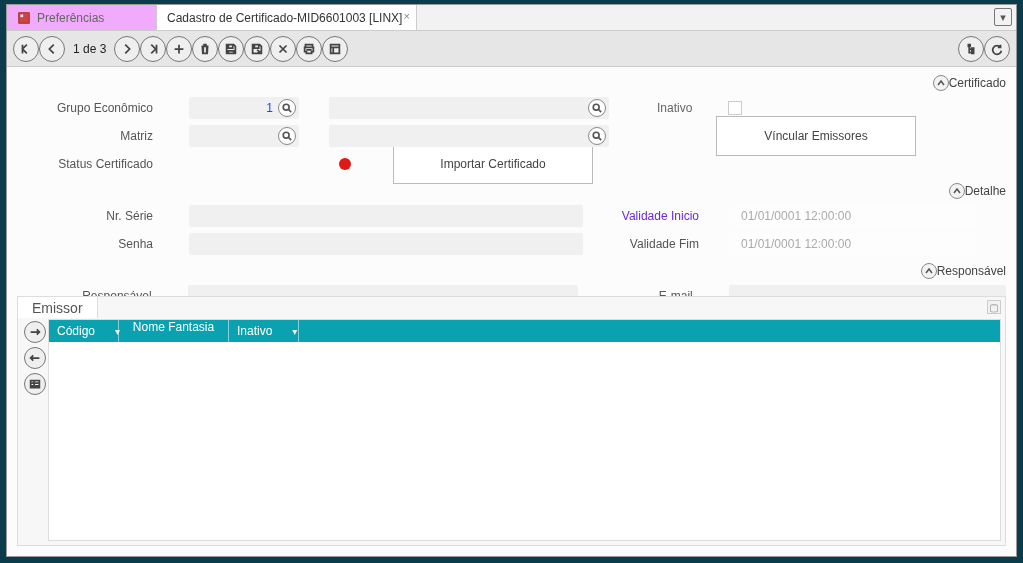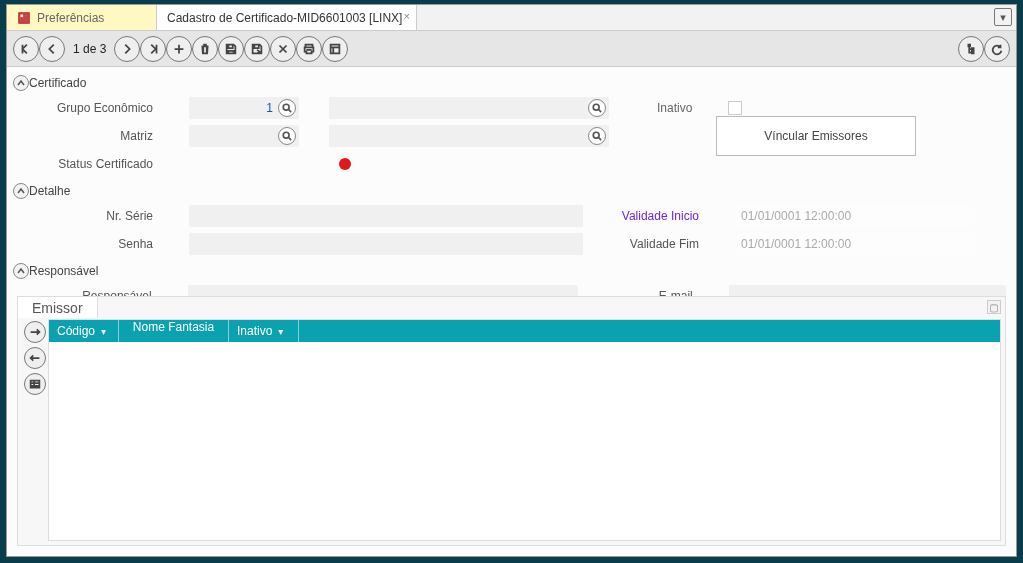--- a/index.html
+++ b/index.html
@@ -31,21 +31,21 @@
     min-width: 150px;
     padding: 0 10px;
     border-right: 1px solid #ccc;
     color: #666;
     font-size: 12px;
     white-space: nowrap;
     position: relative;
     gap: 6px;
   }
   .tab.active { background: #fff; color: #333; }
-  .tab.inactive { background: #fef9c3; }
+  .tab.inactive { background: #f0abfc; }
   .tab .close {
     position: absolute; right: 6px; top: 5px;
     font-size: 11px; color: #888; cursor: pointer;
   }
   .tab-icon {
     width: 14px; height: 14px; display: inline-flex;
     align-items: center; justify-content: center;
   }
   .tabbar-right {
     position: absolute; right: 4px; top: 3px;
@@ -85,20 +85,21 @@
     top: 62px; left: 0; right: 0; bottom: 0;
     padding: 8px 10px 8px 6px;
     overflow: hidden;
   }
   .sect {
     margin-bottom: 6px;
   }
   .sect-head {
     display: flex; align-items: center;
     margin-bottom: 4px;
+    justify-content: flex-end;
   }
   .sect-toggle {
     width: 16px; height: 16px;
     border: 1px solid #888; border-radius: 50%;
     display: flex; align-items: center; justify-content: center;
     background: #f3f3f3;
   }
   .sect-title { font-size: 12px; color: #444; }
   .row {
     display: flex; align-items: center;
@@ -195,21 +196,21 @@
   .grid-head {
     height: 22px;
     background: #0aa1b0;
     display: flex; align-items: stretch;
   }
   .grid-col {
     display: flex; align-items: center;
     color: #fff; font-size: 12px;
     padding: 0 8px;
     border-right: 1px solid rgba(255,255,255,0.5);
-    gap: 6px;
+    gap: 20px;
     white-space: nowrap;
   }
   .grid-col .filter { font-size: 10px; opacity: .9; }
   .grid-rows { height: calc(100% - 22px); background: #fff; }
   .subgrid-close {
     position: absolute; top: 3px; right: 4px;
     width: 14px; height: 14px;
     border: 1px solid #ccc; background: #f2f2f2;
     font-size: 10px; color: #888;
     display: flex; align-items: center; justify-content: center;
@@ -366,20 +367,23 @@
         </div>
         <div style="flex:1"></div>
         <div class="btn wide-btn" style="margin-right:90px;">
           <span>Víncular Emissores</span>
         </div>
       </div>
 
       <div class="row">
         <div class="label">Status Certificado</div>
         <div class="status-dot"></div>
+        <div class="btn wide-btn">
+          <span>Importar Certificado</span>
+        </div>
       </div>
     </div>
 
     <div class="sect">
       <div class="sect-head">
         <div class="sect-toggle">
             <svg width="8" height="8" viewBox="0 0 8 8">
               <path d="M1 6l3-4 3 4" fill="none" stroke="#555" stroke-width="1.5"></path>
             </svg>
           </div>

